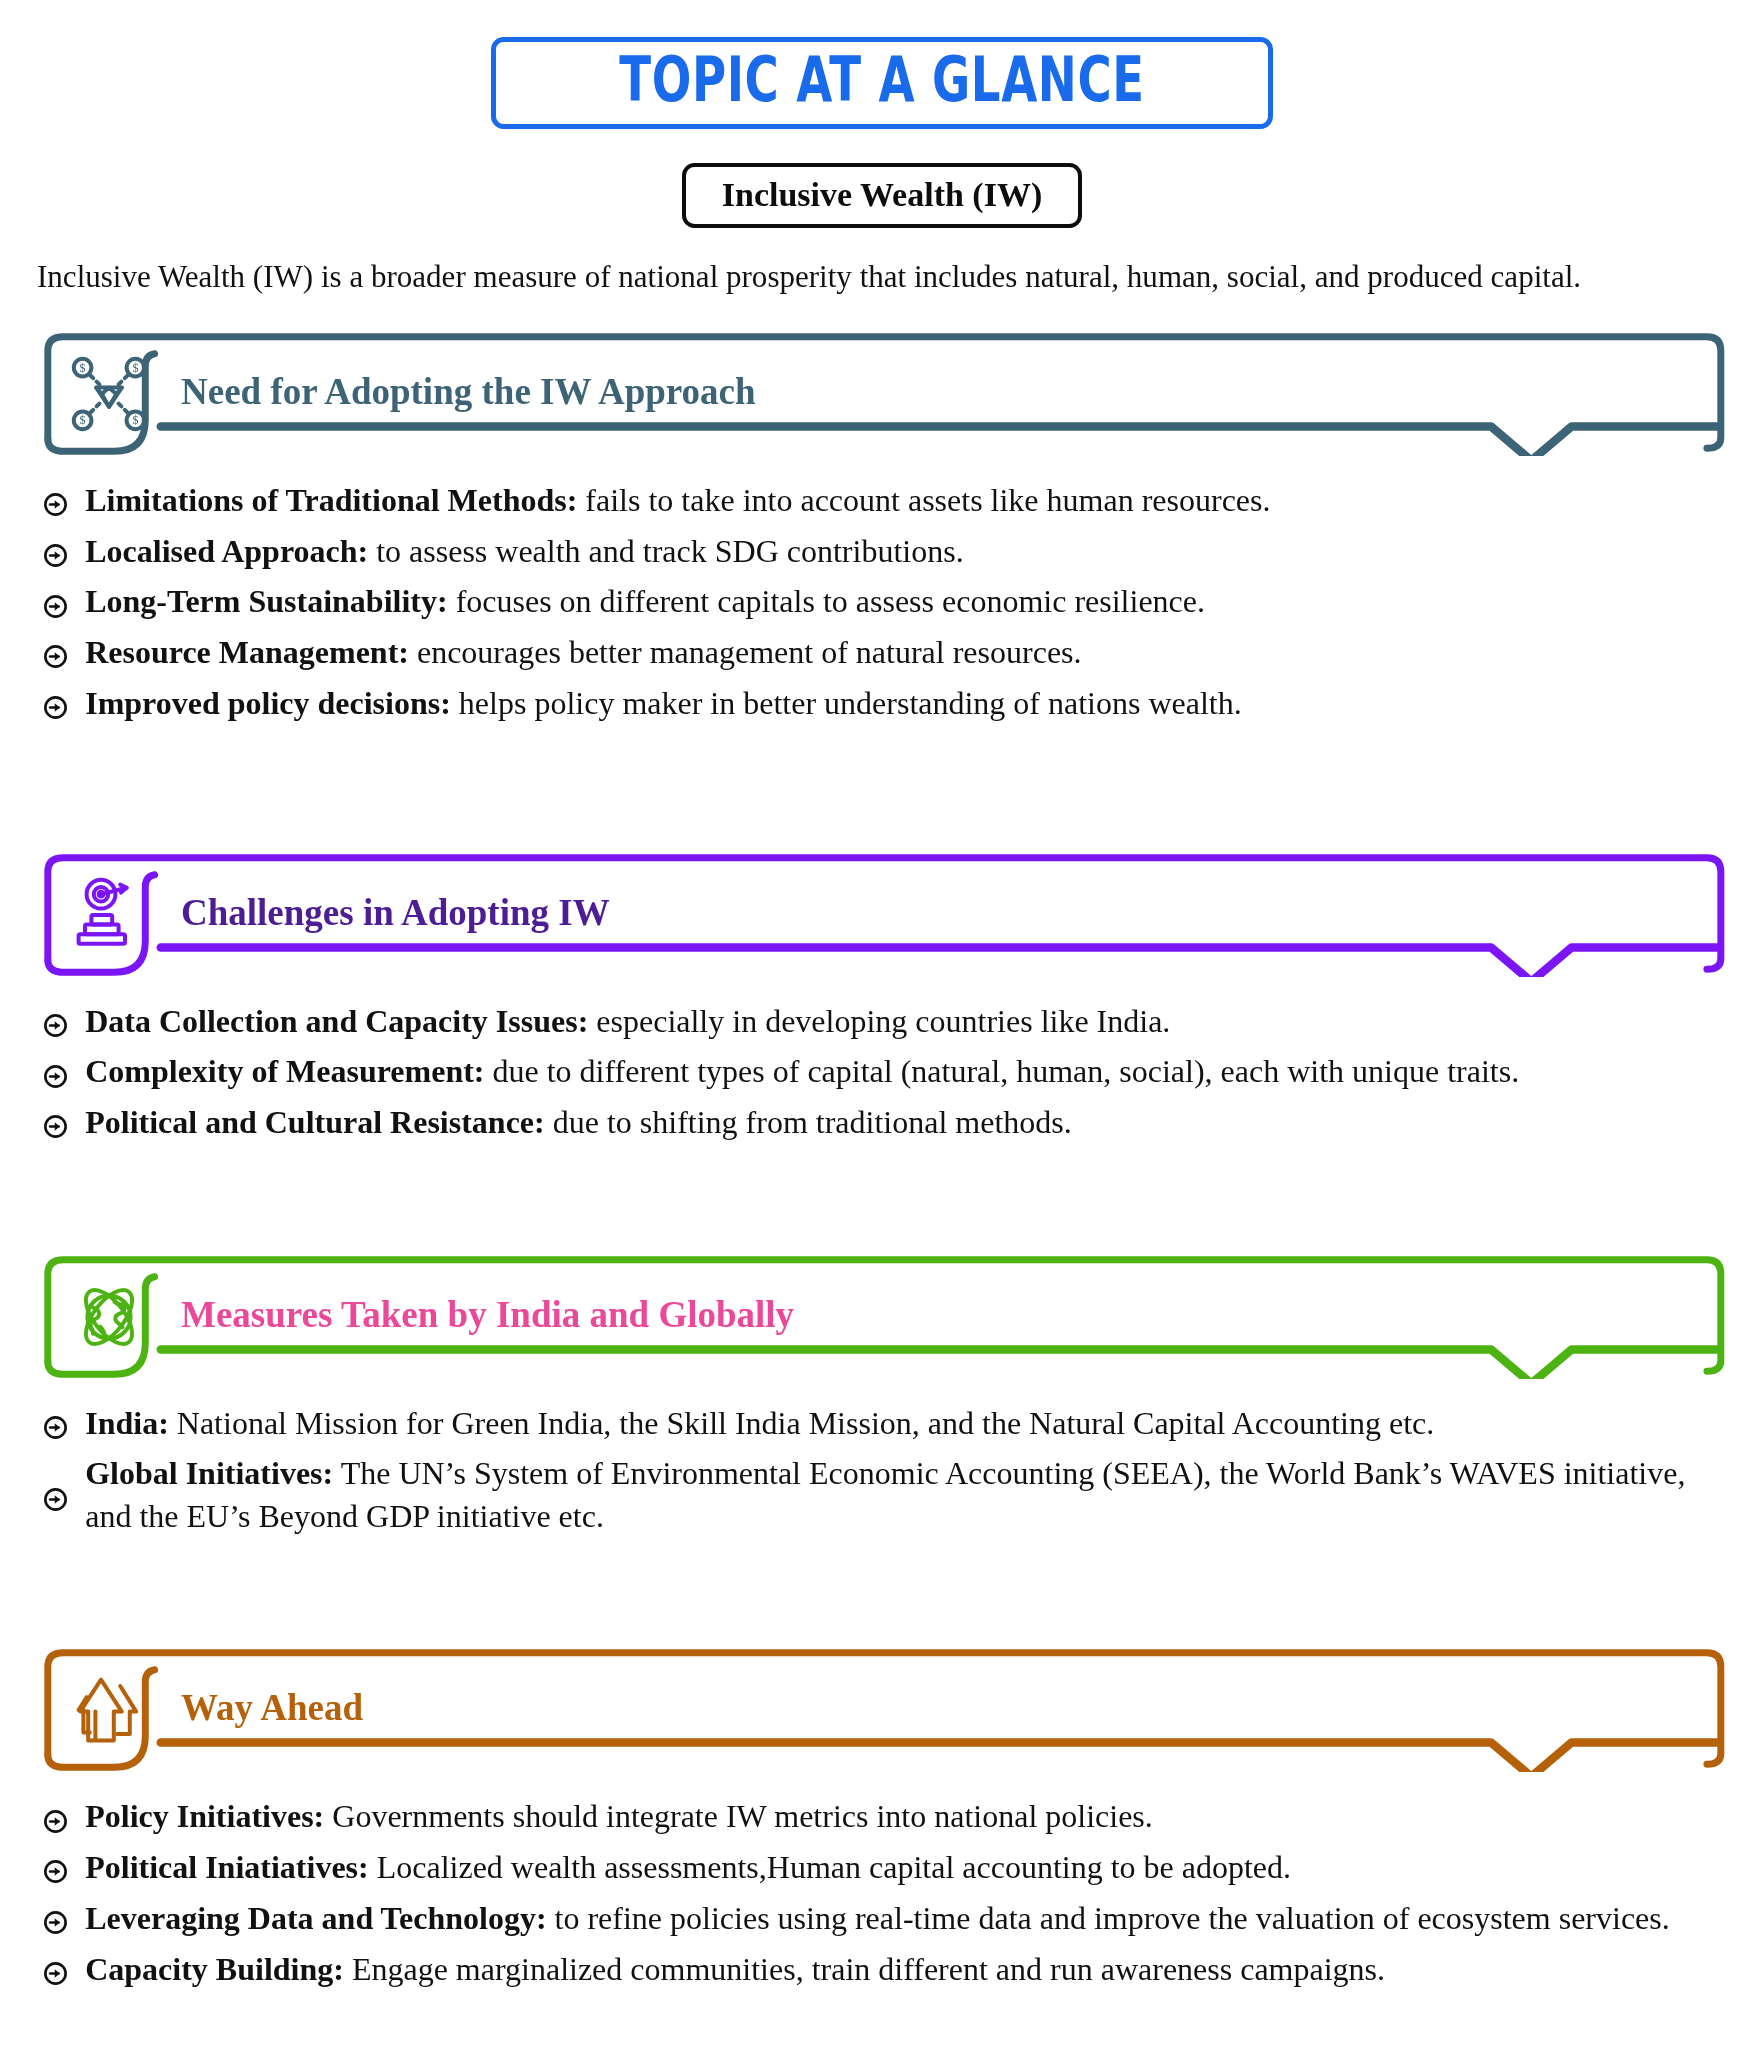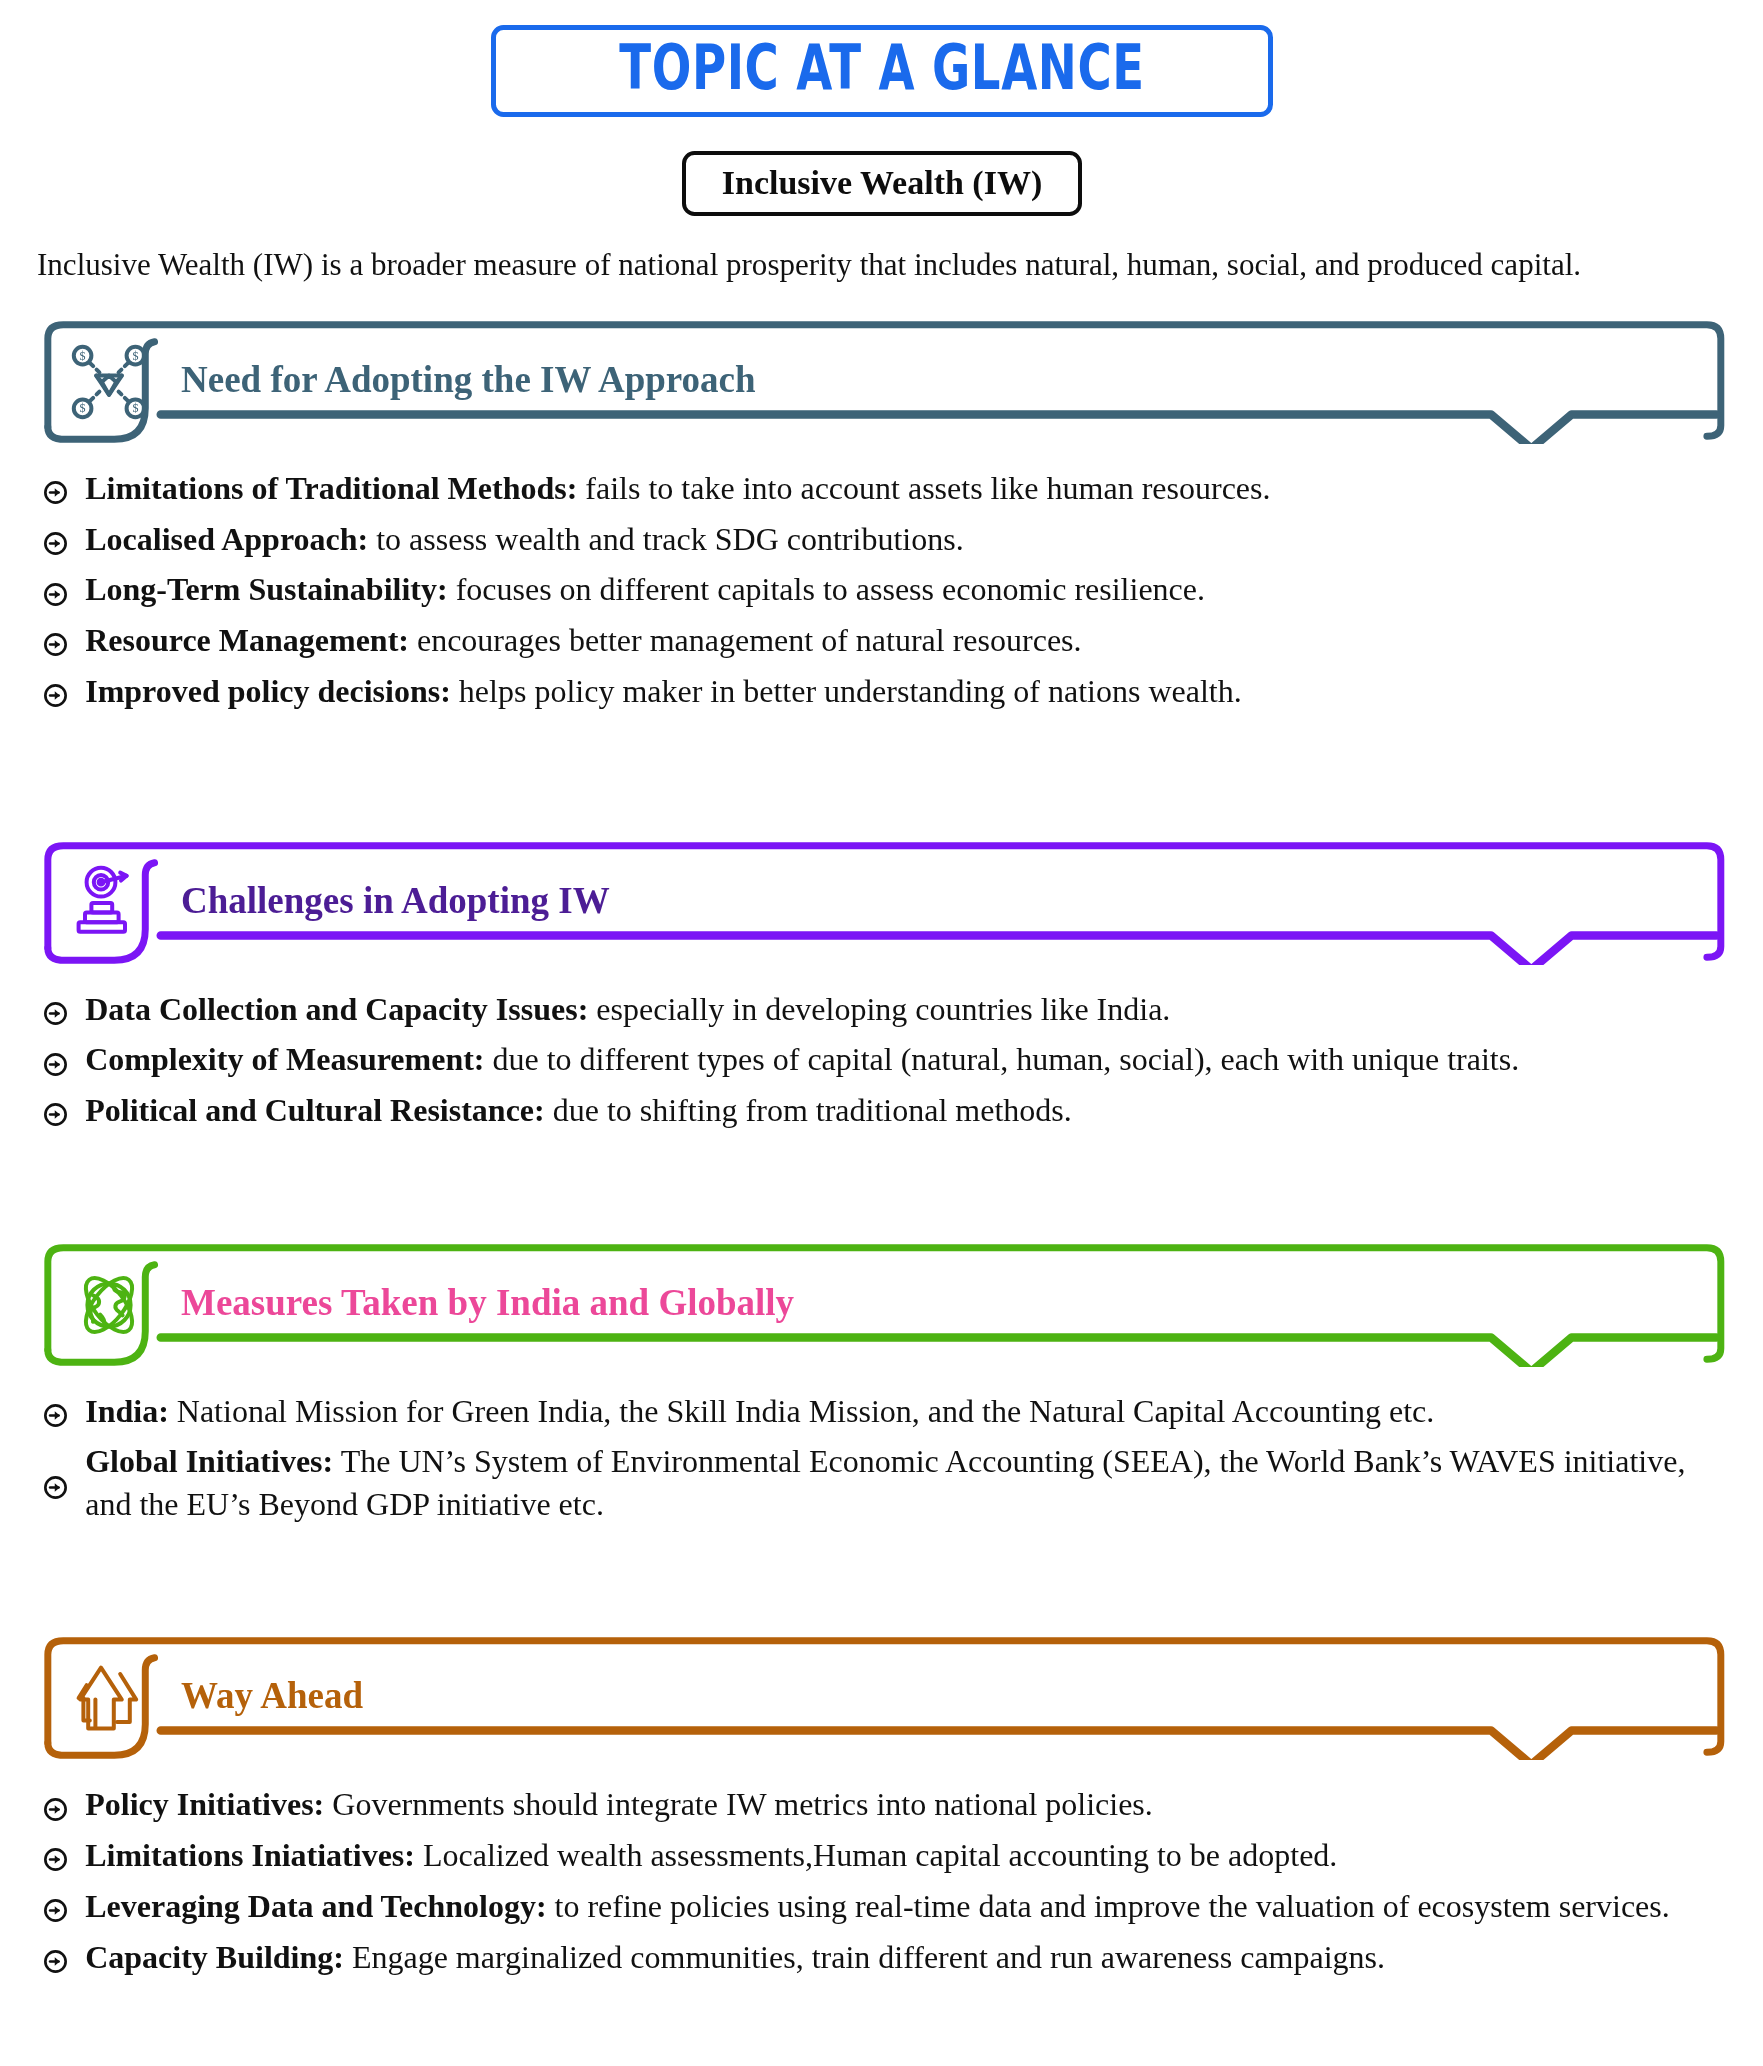--- a/index.html
+++ b/index.html
@@ -14,21 +14,21 @@
     color: #111111;
     position: relative;
     overflow: hidden;
   }
 
   .page {
     width: 1764px;
     height: 1684px;
     position: relative;
     box-sizing: border-box;
-    padding: 0 37px;
+    padding: 12px 37px;
   }
 
   
   .title-wrap {
     display: flex;
     justify-content: center;
     padding-top: 25px;
   }
   .title-box {
     border: 5.4px solid #1a6aec;
@@ -367,21 +367,21 @@
     <path d="M15 10.5 L21.5 16 L15 21.5 Z" fill="#111"></path>
   </svg></span>
             <div class="bullet-body"><span class="lead">Policy Initiatives:</span><span> Governments should integrate IW metrics into national policies.</span></div>
           </div>
           <div class="bullet">
             <span class="bullet-icon"><svg viewBox="0 0 32 32" width="100%" height="100%">
     <circle cx="16" cy="16" r="13" fill="none" stroke="#111" stroke-width="3.4"></circle>
     <path d="M9 16 H20" stroke="#111" stroke-width="3.2" stroke-linecap="round"></path>
     <path d="M15 10.5 L21.5 16 L15 21.5 Z" fill="#111"></path>
   </svg></span>
-            <div class="bullet-body"><span class="lead">Limitations Iniatiatives:</span><span> Localized wealth assessments,Human capital accounting  to be adopted.</span></div>
+            <div class="bullet-body"><span class="lead">Political Iniatiatives:</span><span> Localized wealth assessments,Human capital accounting  to be adopted.</span></div>
           </div>
           <div class="bullet">
             <span class="bullet-icon"><svg viewBox="0 0 32 32" width="100%" height="100%">
     <circle cx="16" cy="16" r="13" fill="none" stroke="#111" stroke-width="3.4"></circle>
     <path d="M9 16 H20" stroke="#111" stroke-width="3.2" stroke-linecap="round"></path>
     <path d="M15 10.5 L21.5 16 L15 21.5 Z" fill="#111"></path>
   </svg></span>
             <div class="bullet-body"><span class="lead">Leveraging Data and Technology:</span><span> to refine policies using real-time data and improve the valuation of ecosystem services.</span></div>
           </div>
           <div class="bullet">

